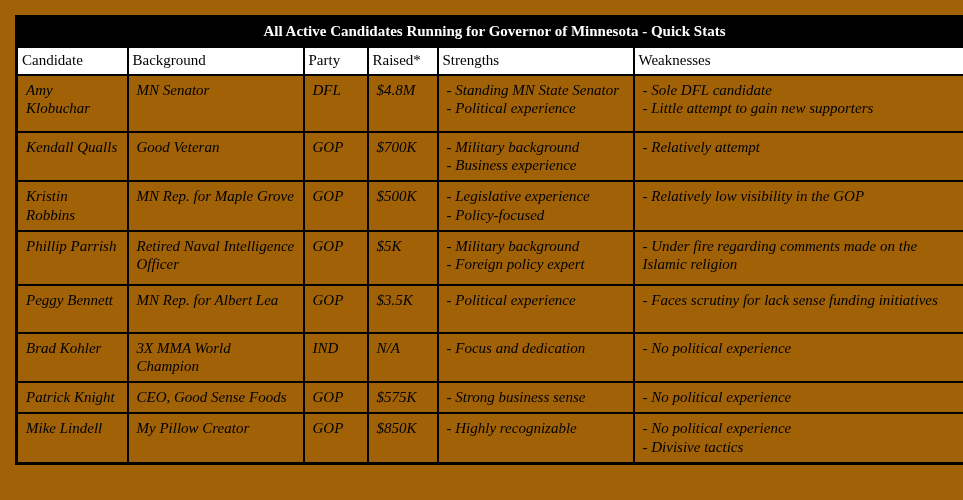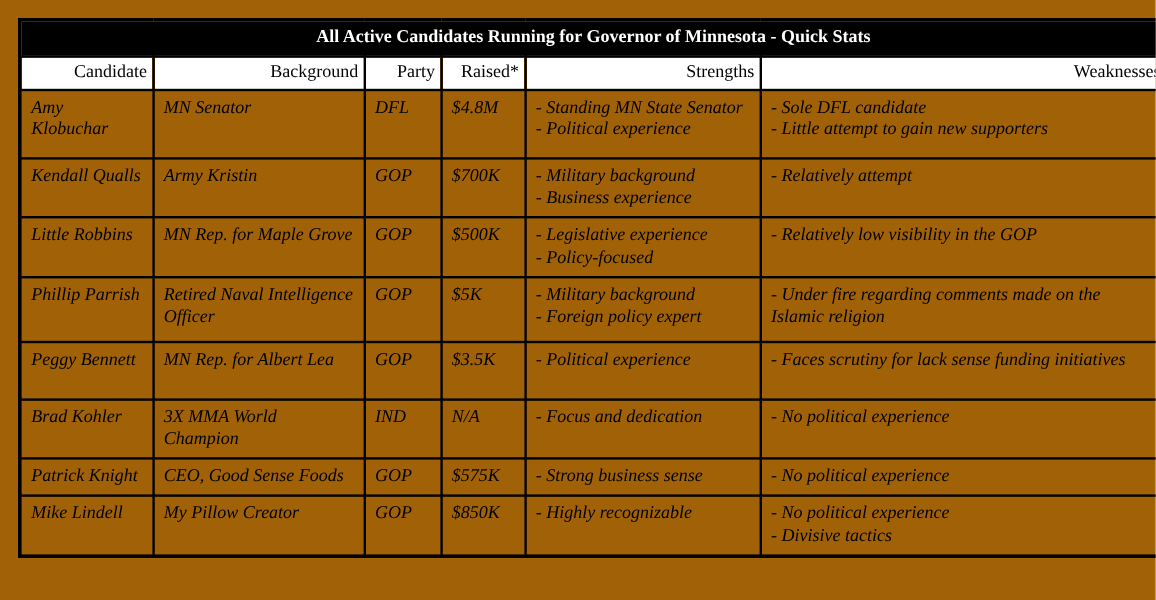--- a/index.html
+++ b/index.html
@@ -33,21 +33,21 @@
     font-weight: bold;
     font-size: 15px;
     text-align: center;
     vertical-align: middle;
     height: 30px;
     padding: 2px 4px;
   }
   th.col-header {
     font-weight: normal;
     font-size: 15px;
-    text-align: right;
+    text-align: left;
     vertical-align: middle;
     height: 28px;
     padding: 2px 4px;
     background: #ffffff;
   }
   td.cell {
     font-size: 15px;
     line-height: 1.25;
     vertical-align: top;
     text-align: left;
@@ -102,33 +102,33 @@
             <div>- Standing MN State Senator</div>
             <div>- Political experience</div>
           </td>
         <td class="cell">
             <div>- Sole DFL candidate</div>
             <div>- Little attempt to gain new supporters</div>
           </td>
       </tr>
       <tr class="r-med3">
         <td class="cell">Kendall Qualls</td>
-        <td class="cell">Army Kristin</td>
+        <td class="cell">Good Veteran</td>
         <td class="cell">GOP</td>
         <td class="cell">$700K</td>
         <td class="cell">
             <div>- Military background</div>
             <div>- Business experience</div>
           </td>
         <td class="cell">
             <div>- Relatively attempt</div>
           </td>
       </tr>
       <tr class="r-med">
-        <td class="cell">Little Robbins</td>
+        <td class="cell">Kristin Robbins</td>
         <td class="cell">MN Rep. for Maple Grove</td>
         <td class="cell">GOP</td>
         <td class="cell">$500K</td>
         <td class="cell">
             <div>- Legislative experience</div>
             <div>- Policy-focused</div>
           </td>
         <td class="cell">
             <div>- Relatively low visibility in the GOP</div>
           </td>

